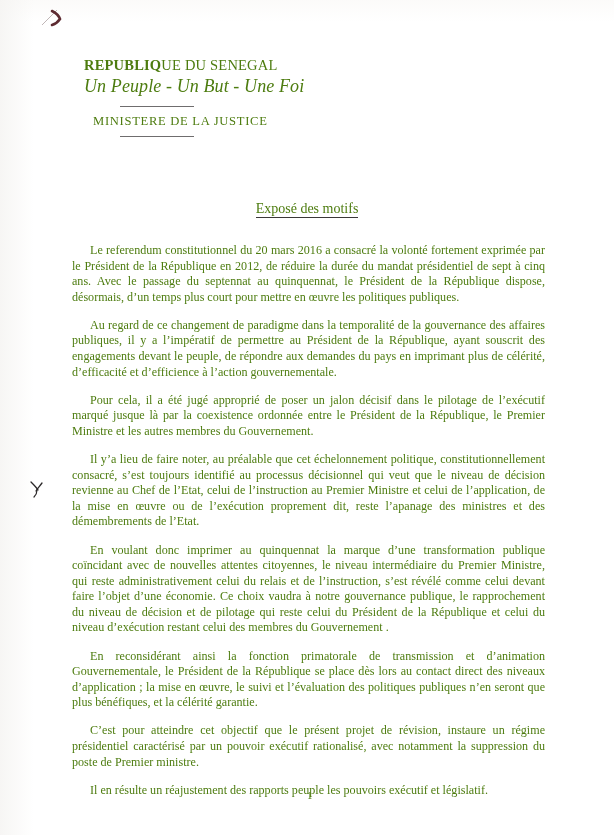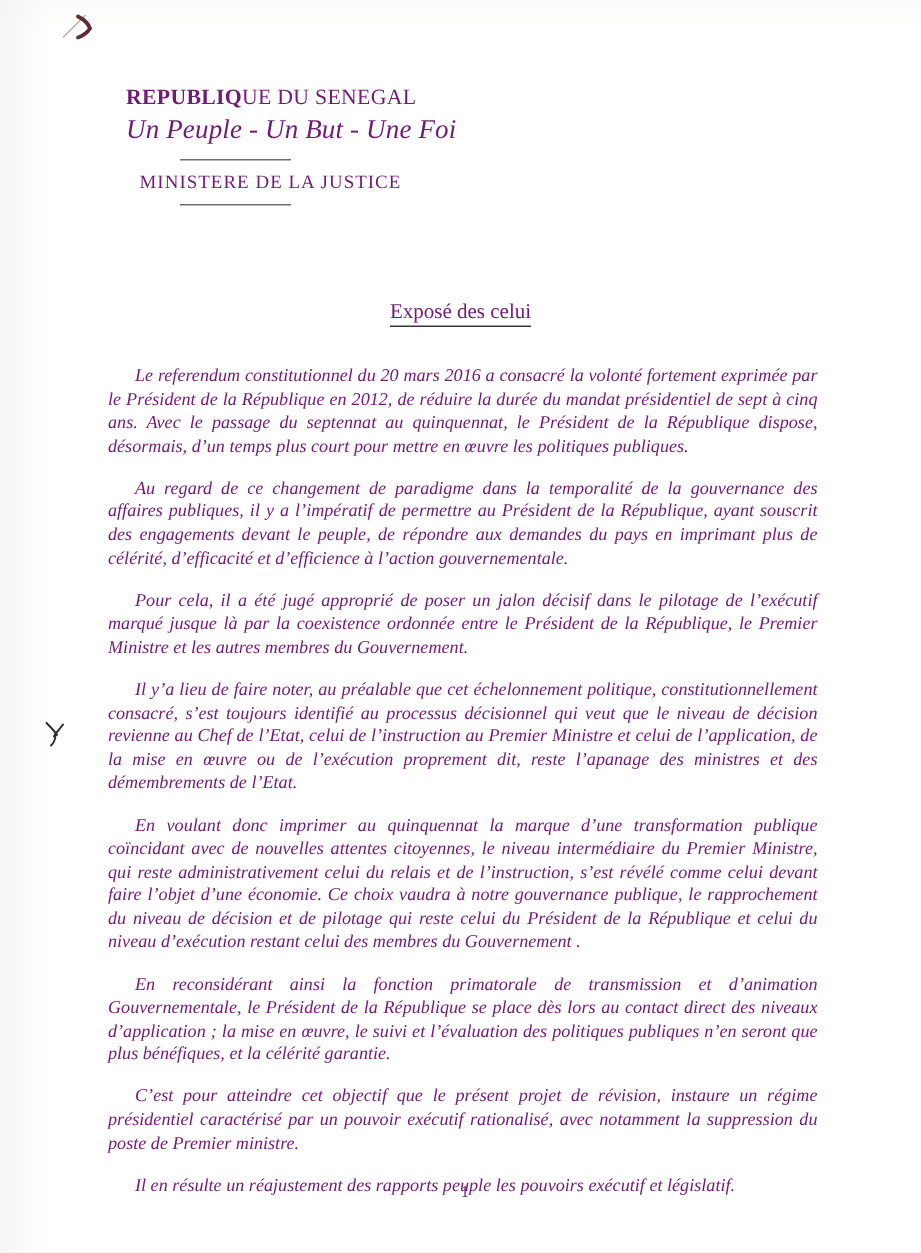--- a/index.html
+++ b/index.html
@@ -7,21 +7,21 @@
     padding: 0;
     background: #e8e8e8;
   }
   .page {
     position: relative;
     width: 614px;
     height: 835px;
     background: #ffffff;
     overflow: hidden;
     font-family: "Liberation Serif", "DejaVu Serif", serif;
-    color: #701a75;
+    color: #4d7c0f;
     box-sizing: border-box;
   }
   
   .scan-tint {
     position: absolute;
     inset: 0;
     background:
       linear-gradient(90deg, rgba(245,244,242,0.85) 0px, rgba(255,255,255,0) 34px),
       linear-gradient(180deg, rgba(250,249,247,0.7) 0px, rgba(255,255,255,0) 22px);
     pointer-events: none;
@@ -113,21 +113,20 @@
     width: 473px;
   }
   .body-text p {
     margin: 0 0 12.5px 0;
     font-size: 12.1px;
     line-height: 15.6px;
     text-align: justify;
     text-indent: 18px;
     text-justify: inter-word;
     hyphens: none;
-    font-style: italic;
   }
   .body-text p.tight-last { margin-bottom: 0; }
 
   
   .page-number {
     position: absolute;
     left: 0;
     right: 0;
     top: 789px;
     text-align: center;
@@ -156,21 +155,21 @@
 
   <div class="header">
     <div class="republic"><span class="b">REPUBLIQ</span><span class="n">UE DU SENEGAL</span></div>
     <div class="motto">Un Peuple - Un But - Une Foi</div>
     <div class="rule"></div>
     <div class="ministry">MINISTERE DE LA JUSTICE</div>
     <div class="rule2"></div>
   </div>
 
 
-  <div class="section-title"><span>Exposé des celui</span></div>
+  <div class="section-title"><span>Exposé des motifs</span></div>
 
   <div class="body-text">
     <p>Le referendum constitutionnel du 20 mars 2016 a consacré la volonté fortement exprimée par le Président de la République en 2012, de réduire la durée du mandat présidentiel de sept à cinq ans. Avec le passage du septennat au quinquennat, le Président de la République dispose, désormais, d’un temps plus court pour mettre en œuvre les politiques publiques.</p>
     <p>Au regard de ce changement de paradigme dans la temporalité de la gouvernance des affaires publiques, il y a l’impératif de permettre au Président de la République, ayant souscrit des engagements devant le peuple, de répondre aux demandes du pays en imprimant plus de célérité, d’efficacité et d’efficience à l’action gouvernementale.</p>
     <p>Pour cela, il a été jugé approprié de poser un jalon décisif dans le pilotage de l’exécutif marqué jusque là par la coexistence ordonnée entre le Président de la République, le Premier Ministre et les autres membres du Gouvernement.</p>
     <p>Il y’a lieu de faire noter, au préalable que cet échelonnement politique, constitutionnellement consacré, s’est toujours identifié au processus décisionnel qui veut que le niveau de décision revienne au Chef de l’Etat, celui de l’instruction au Premier Ministre et celui de l’application, de la mise en œuvre ou de l’exécution proprement dit, reste l’apanage des ministres et des démembrements de l’Etat.</p>
     <p>En voulant donc imprimer au quinquennat la marque d’une transformation publique coïncidant avec de nouvelles attentes citoyennes, le niveau intermédiaire du Premier Ministre, qui reste administrativement celui du relais et de l’instruction, s’est révélé comme celui devant faire l’objet d’une économie. Ce choix vaudra à notre gouvernance publique, le rapprochement du niveau de décision et de pilotage qui reste celui du Président de la République et celui du niveau d’exécution restant celui des membres du Gouvernement .</p>
     <p>En reconsidérant ainsi la fonction primatorale de transmission et d’animation Gouvernementale, le Président de la République se place dès lors au contact direct des niveaux d’application ; la mise en œuvre, le suivi et l’évaluation des politiques publiques n’en seront que plus bénéfiques, et la célérité garantie.</p>
     <p>C’est pour atteindre cet objectif que le présent projet de révision,  instaure un régime présidentiel caractérisé par un pouvoir exécutif rationalisé, avec notamment la suppression du poste de Premier ministre.</p>
     <p class="tight-last">Il en résulte un réajustement des rapports peuple les pouvoirs exécutif  et législatif.</p>

